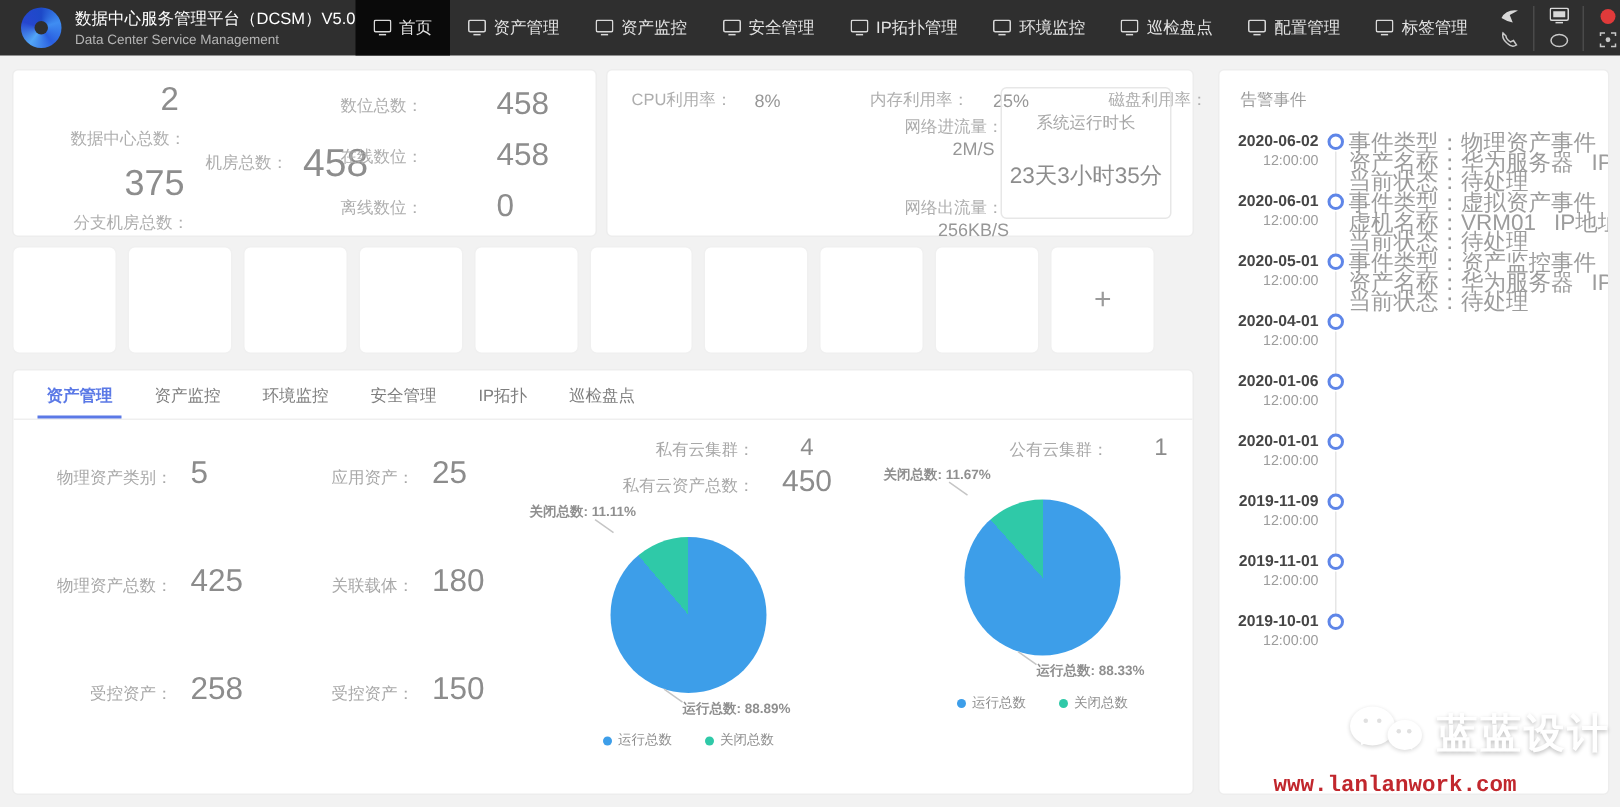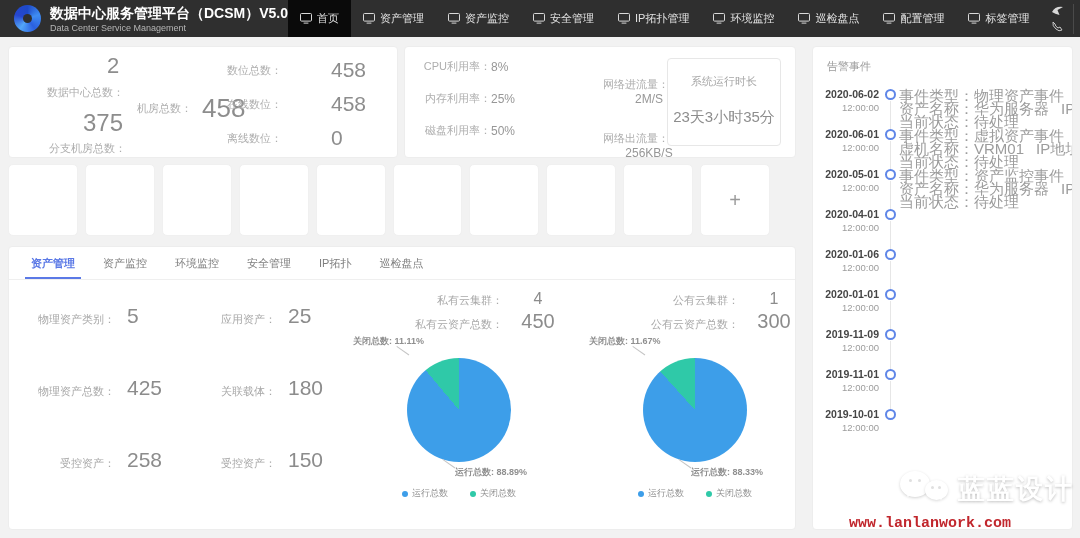--- a/index.html
+++ b/index.html
@@ -4,21 +4,21 @@
 <style>
   html,body{margin:0;padding:0;background:#ddd;}
   body{font-family:"Liberation Sans","DejaVu Sans",sans-serif;}
   .screen{position:relative;width:1080px;height:538px;background:#f2f2f2;overflow:hidden;}
 
   
   .navbar{position:absolute;left:0;top:0;right:0;height:37px;background:#2f2f2f;display:flex;align-items:center;color:#e9e9e9;}
   .brand{display:flex;align-items:center;gap:9px;padding-left:14px;width:385px;box-sizing:border-box;}
   .logo{width:27px;height:27px;border-radius:50%;background:conic-gradient(#1d49c8,#3f8df2,#2a5fe0,#53a6f7,#2646cf,#1d49c8);position:relative;flex:none;}
   .logo::after{content:"";position:absolute;inset:9px;background:#2f2f2f;border-radius:50%;}
-  .brand-title{font-size:14px;font-weight:bold;color:#fff;line-height:1.3;white-space:nowrap;text-align:center;}
+  .brand-title{font-size:11px;font-weight:normal;color:#fff;line-height:1.3;white-space:nowrap;text-align:center;}
   .brand-sub{font-size:9px;color:#b5b5b5;white-space:nowrap;}
   .nav-menu{display:flex;align-items:stretch;height:100%;}
   .nav-item{display:flex;align-items:center;gap:5px;padding:0 12px;font-size:11px;color:#e3e3e3;cursor:pointer;white-space:nowrap;}
   .nav-item.active{background:#0a0a0a;}
   .nav-ico svg{display:block;}
   .nav-tools{margin-left:auto;display:flex;align-items:center;height:100%;}
   .tool-col{display:flex;flex-direction:column;align-items:center;justify-content:center;gap:4px;padding:0 9px;border-right:1px solid #4a4a4a;height:30px;}
   .tool-btn{width:14px;height:12px;display:flex;align-items:center;justify-content:center;cursor:pointer;}
 
   
@@ -32,21 +32,21 @@
   #dcLbl1{left:38px;top:38px;}
   #dcRow2{left:128px;top:46px;display:flex;align-items:center;gap:10px;}
   #dcRow2 .bigv{font-size:26px;}
   #dcVal3{left:74px;top:62px;font-size:24px;}
   #dcLbl3{left:40px;top:94px;}
   .dc-right{position:absolute;right:14px;top:6px;width:156px;display:flex;flex-direction:column;}
   .dc-right .kv{display:flex;justify-content:space-between;align-items:center;height:34px;}
   .dc-right .kv .kv-v{font-size:21px;color:#8d8d8d;min-width:52px;text-align:left;}
 
   #cardPerf{left:404px;top:46px;width:392px;height:112px;}
-  .perf-col{position:absolute;left:4px;top:12px;display:flex;flex-direction:column;gap:17px;text-align:right;}
+  .perf-col{position:absolute;left:16px;top:12px;display:flex;flex-direction:row;gap:17px;}
   .perf-col .kv{display:flex;align-items:center;width:142px;}
   .perf-col .kv-l{width:82px;font-size:11px;color:#aeaeae;}
   .perf-col .kv-v{font-size:12px;color:#979797;}
   .net-col{position:absolute;left:160px;top:30px;display:flex;flex-direction:column;gap:25px;}
   .net-col .kv{display:flex;align-items:center;width:168px;flex-direction:column;}
   .net-col .kv-l{width:92px;font-size:11px;color:#aeaeae;}
   .net-col .kv-v{font-size:12px;color:#979797;}
   .uptime{position:absolute;right:14px;top:11px;width:114px;height:88px;border:1px solid #e7e7e7;border-radius:4px;text-align:center;box-sizing:border-box;}
   .uptime-title{margin-top:15px;font-size:11px;color:#a7a7a7;}
   .uptime-value{margin-top:19px;font-size:15px;color:#8d8d8d;}
@@ -388,24 +388,20 @@
               <em>关闭总数</em>
             </span>
           </div>
   </div>
         <div class="cloud">
     <div class="cloud-head">
       <div class="kv">
               <span class="kv-l">公有云集群：</span>
               <span class="kv-v">1</span>
             </div>
-      <div class="kv">
-              <span class="kv-l">公有云资产总数：</span>
-              <span class="kv-v">300</span>
-            </div>
     </div>
     <div class="pie-area">
       <span class="ann ann-top">关闭总数: 11.67%</span>
       <div class="pie" style="background: conic-gradient(rgb(61, 158, 233) 0deg, rgb(61, 158, 233) 317.988deg, rgb(47, 201, 168) 317.988deg, rgb(47, 201, 168) 360deg);"></div>
       <span class="ann ann-bottom">运行总数: 88.33%</span>
     </div>
     <div class="legend">
             <span class="lg">
               <i style="background: rgb(61, 158, 233);"></i>
               <em>运行总数</em>

